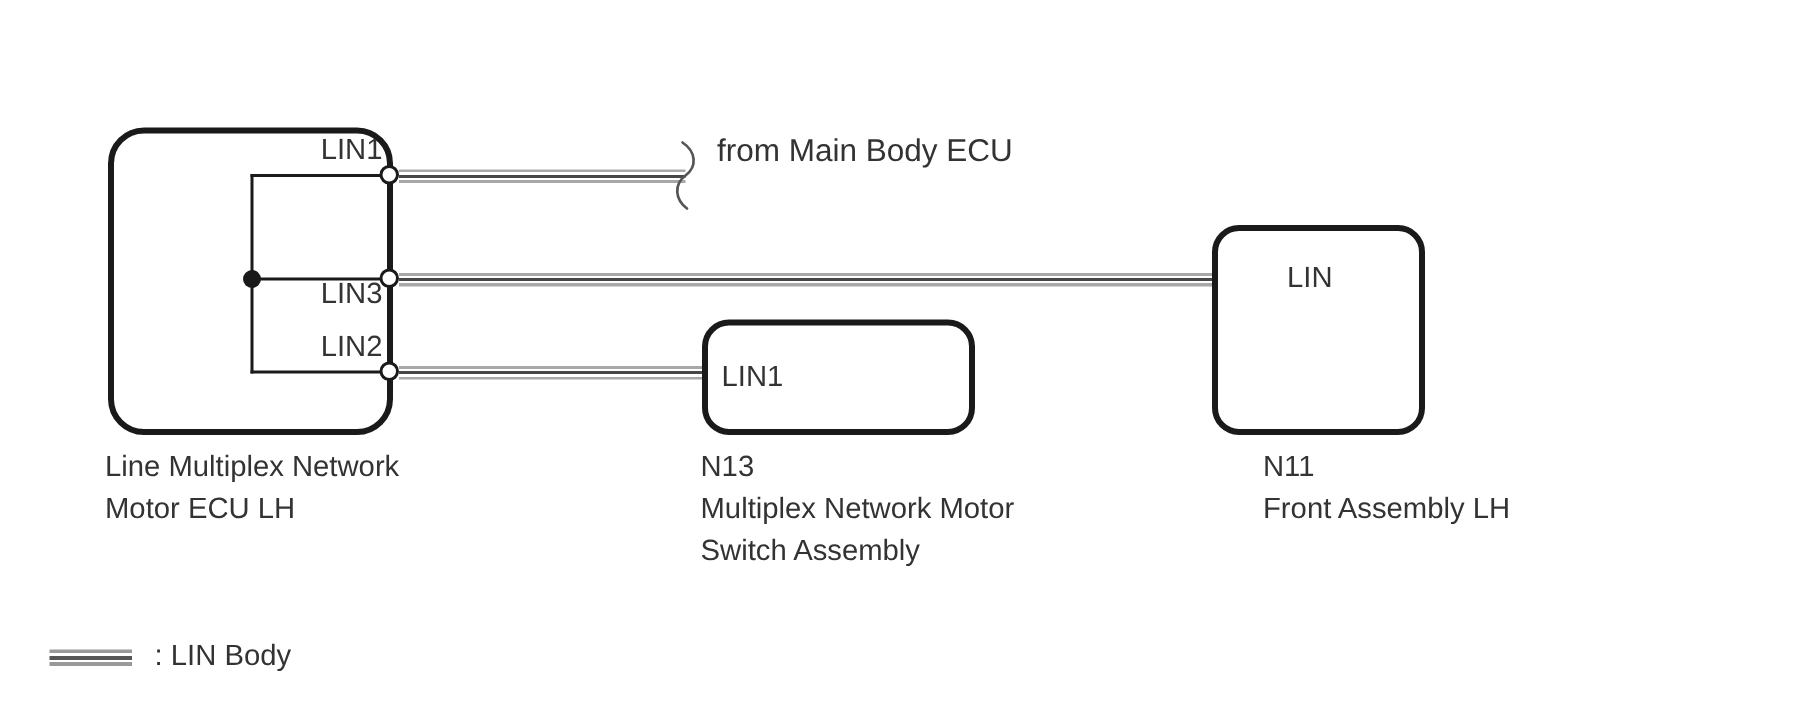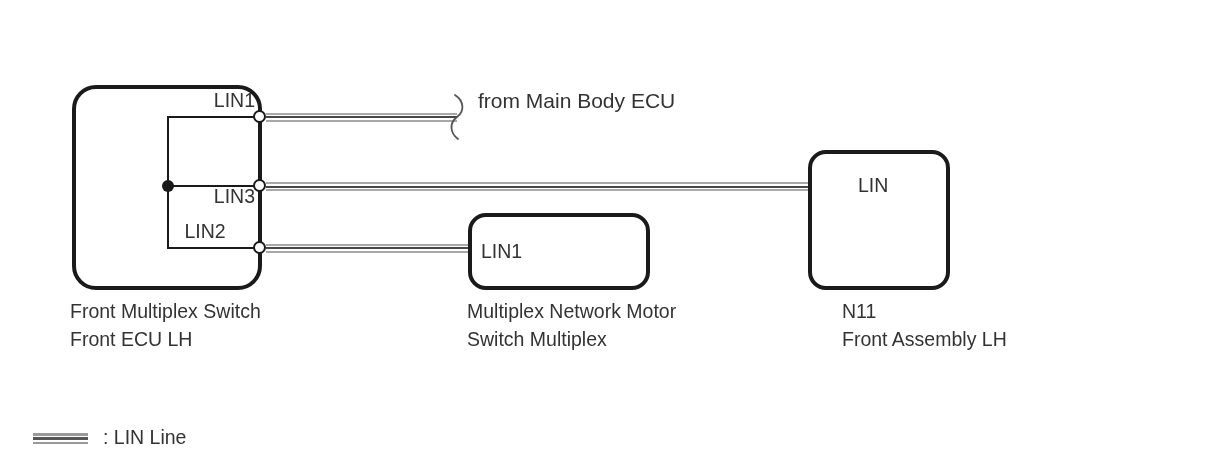--- a/index.html
+++ b/index.html
@@ -46,21 +46,21 @@
     position: absolute;
     font-size: 19.5px;
     line-height: 20px;
     color: var(--text);
     z-index: 5;
     white-space: nowrap;
   }
   .pin-right { left: 155px; width: 100px; text-align: right; }
   .pl-1 { top: 90px; }
   .pl-2 { top: 159px; margin-top: 27px; }
-  .pl-3 { top: 221px; text-align: center; }
+  .pl-3 { top: 221px; }
   .pl-n13 { left: 481px; top: 241px; }
   .pl-n11 { left: 822px; top: 175px; margin-left: 36px; }
 
   .lin-wire {
     position: absolute;
     height: 9px;
     z-index: 1;
     background: linear-gradient(to bottom,
       var(--wire-outer) 0 2px,
       var(--background) 2px 3.5px,
@@ -149,32 +149,33 @@
 
   <div class="annotation">from Main Body ECU</div>
 
   <div class="node-box box-n13"></div>
   <div class="pin-label pl-n13">LIN1</div>
 
   <div class="node-box box-n11"></div>
   <div class="pin-label pl-n11">LIN</div>
 
   <div class="caption cap-door">
-    <div>Front Multiplex Switch</div>
-    <div>Front ECU LH</div>
+    <div>Line Multiplex Network</div>
+    <div>Motor ECU LH</div>
   </div>
 
   <div class="caption cap-n13">
+    <div>N13</div>
     <div>Multiplex Network Motor</div>
-    <div>Switch Multiplex</div>
+    <div>Switch Assembly</div>
   </div>
 
   <div class="caption cap-n11">
     <div>N11</div>
     <div>Front Assembly LH</div>
   </div>
 
   <div class="legend">
     <div class="legend-sample"></div>
-    <div class="legend-label">: LIN Line</div>
+    <div class="legend-label">: LIN Body</div>
   </div>
 
 </div>
 
 </body></html>

